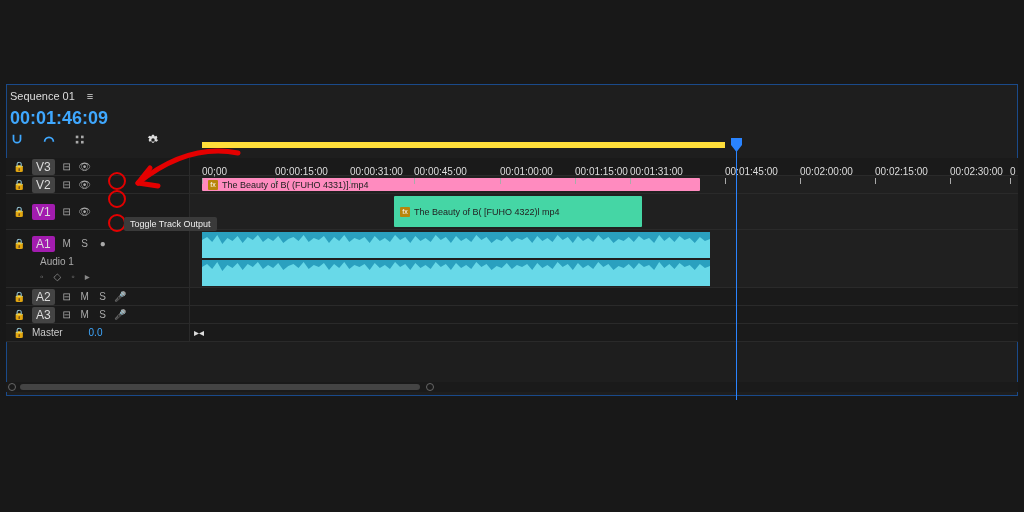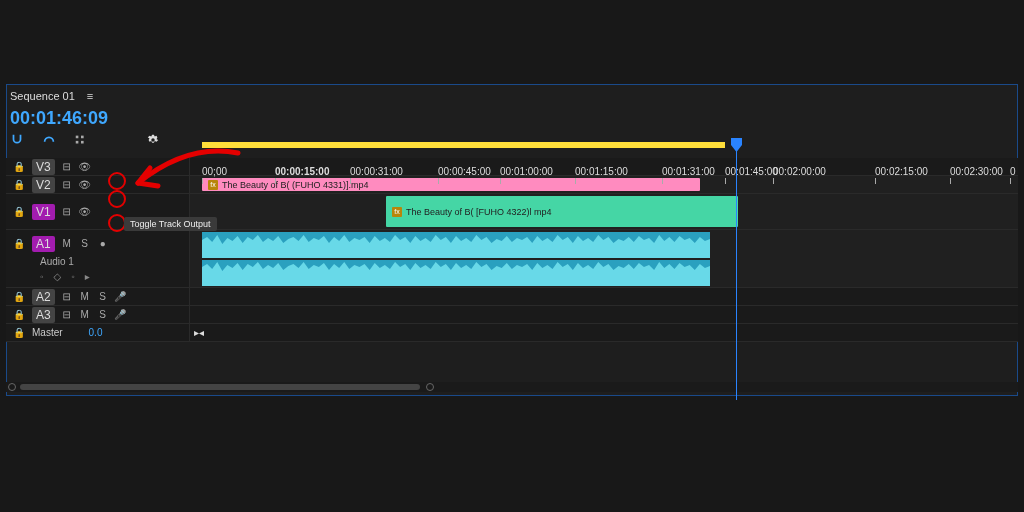--- a/index.html
+++ b/index.html
@@ -79,28 +79,28 @@
 </div>
 
 <div class="panel"></div>
 
 <div class="ruler">
   <div class="work-area" style="left: 12px; width: 523px;"></div>
   <div class="playhead" style="left: 546px;">
       <div class="head"></div>
     </div>
 <div class="tick" style="left: 12px;">00;00</div>
-    <div class="tick" style="left: 85px; font-weight: bold;">00:00:15:00</div>
+    <div class="tick" style="left: 85px;">00:00:15:00</div>
     <div class="tick" style="left: 160px;">00:00:31:00</div>
-    <div class="tick" style="left: 248px;">00:00:45:00</div>
+    <div class="tick" style="left: 224px;">00:00:45:00</div>
     <div class="tick" style="left: 310px;">00:01:00:00</div>
     <div class="tick" style="left: 385px;">00:01:15:00</div>
-    <div class="tick" style="left: 472px;">00:01:31:00</div>
+    <div class="tick" style="left: 440px;">00:01:31:00</div>
     <div class="tick" style="left: 535px;">00:01:45:00</div>
-    <div class="tick" style="left: 583px;">00:02:00:00</div>
+    <div class="tick" style="left: 610px;">00:02:00:00</div>
     <div class="tick" style="left: 685px;">00:02:15:00</div>
     <div class="tick" style="left: 760px;">00:02:30:00</div>
     <div class="tick" style="left: 820px;">0</div>
   </div>
 
 <div class="tracks">
 
   <div class="track-row">
     <div class="header">
       <span class="h-icon">🔒</span>
@@ -127,21 +127,21 @@
   </div>
 
   <div class="track-row tall">
     <div class="header">
       <span class="h-icon">🔒</span>
       <span class="lbl blue">V1</span>
       <span class="h-icon">⊟</span>
       <span class="h-icon">👁</span>
     </div>
     <div class="lane">
-      <div class="clip green" style="left: 196px; width: 352px;">
+      <div class="clip green" style="left: 204px; width: 248px;">
           <span class="fx">fx</span>
           <span>The Beauty of B( [FUHO 4322)l mp4</span>
         </div>
     </div>
   </div>
 
   <div class="track-row audio-expanded">
     <div class="header" style="flex-direction:column;align-items:flex-start;justify-content:center;gap:4px;padding-left:8px">
       <div style="display:flex;gap:6px;align-items:center">
         <span class="h-icon">🔒</span>

